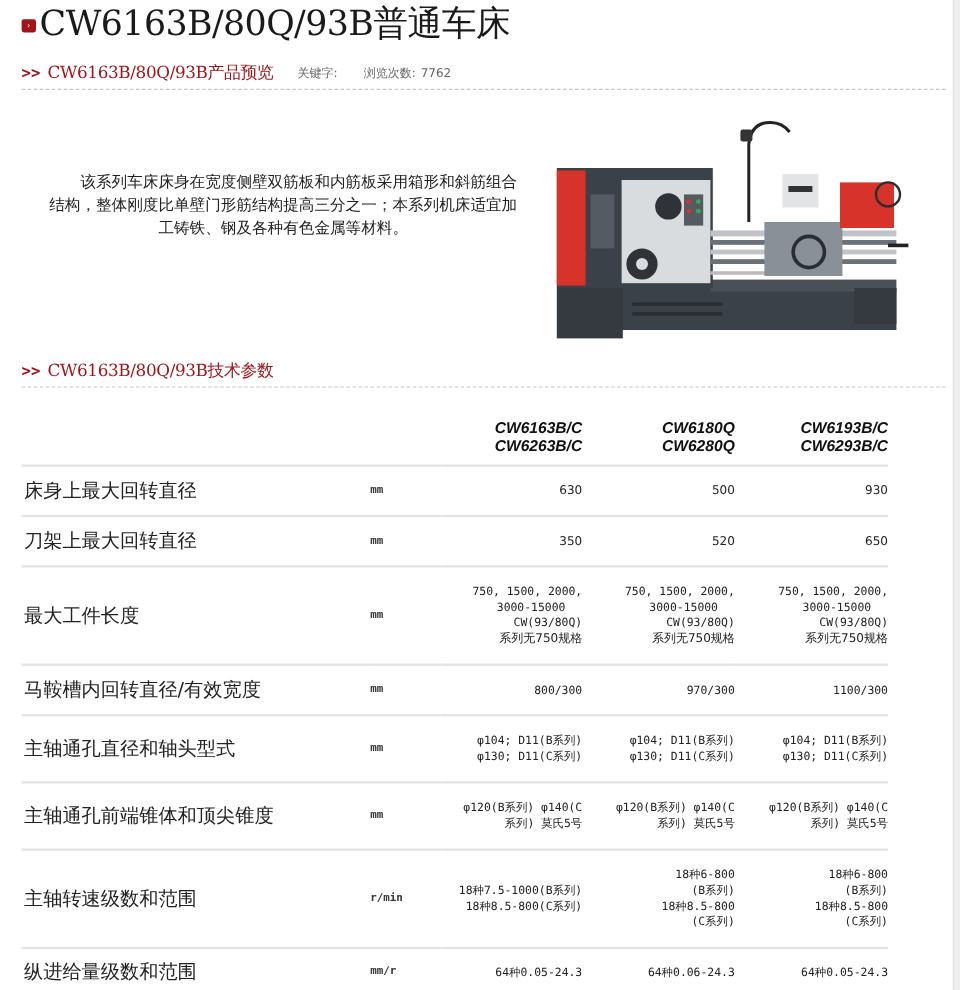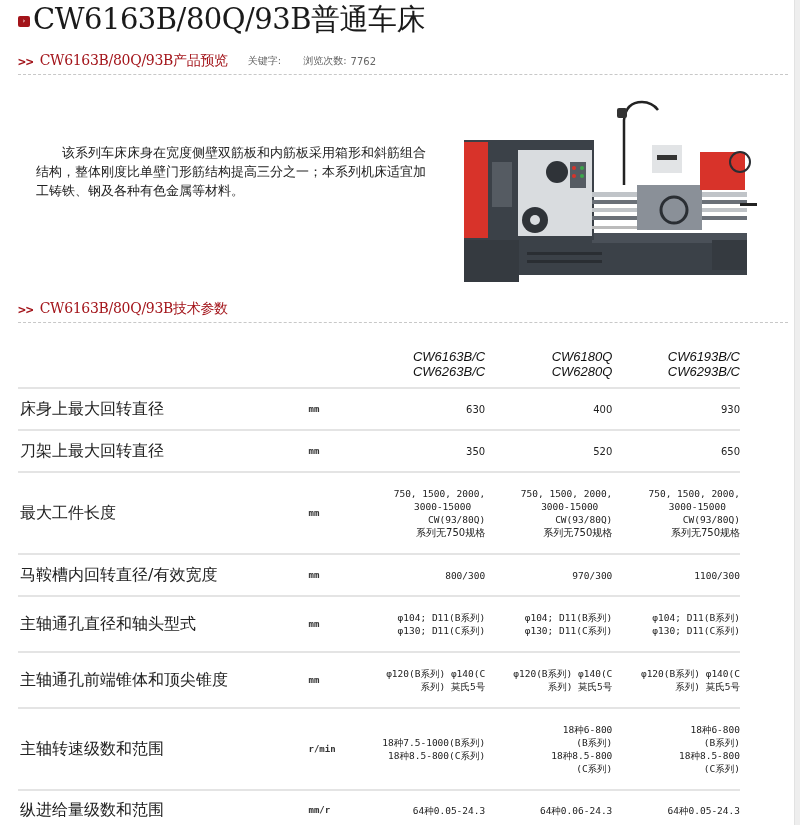--- a/index.html
+++ b/index.html
@@ -21,35 +21,35 @@
     position: absolute; left: 18px; width: 770px; height: 26px;
     border-bottom: 1px dashed #c8c8c8; display: flex; align-items: center;
   }
   .section-head .arrows { color: #a3141a; font-family: "DejaVu Sans Mono", monospace; font-size: 13px; font-weight: bold; margin-right: 6px; }
   .section-head .sec-title { color: #a3141a; font-family: "DejaVu Serif", serif; font-size: 14px; font-weight: normal; letter-spacing: -0.3px; }
   .section-head .meta { font-size: 10px; color: #666; margin-left: 20px; }
   .section-head .meta-val { font-size: 10px; color: #666; margin-left: 4px; }
 
   .intro {
     position: absolute; left: 36px; top: 130px; width: 400px;
-    font-size: 13px; line-height: 19px; color: #222; text-indent: 26px;
+    font-size: 13px; line-height: 19px; color: #222; text-indent: 26px; text-align: center;
   }
 
   .lathe { position: absolute; left: 452px; top: 90px; width: 305px; height: 200px; }
 
   table.spec {
     position: absolute; left: 18px; top: 340px; width: 722px; border-collapse: collapse;
     font-size: 10px;
   }
   table.spec td { border-bottom: 2px solid #e4e4e4; vertical-align: middle; padding: 0; }
   table.spec tr.head td { border-bottom: 2px solid #e4e4e4; }
   .c-name { width: 300px; font-size: 16px; color: #222; padding-left: 2px !important; }
   .c-unit { width: 60px; font-family: "DejaVu Sans Mono", monospace; font-size: 9px; color: #333; text-align: left; font-weight: bold; }
   .c-val { width: 120px; text-align: right; font-size: 10px; color: #222; line-height: 13px; padding-right: 0 !important; }
-  .model { font-family: "Liberation Sans", sans-serif; font-weight: normal; font-style: italic; font-size: 13px; line-height: 15px; color: #111; text-align: right; }
+  .model { font-family: "Liberation Sans", sans-serif; font-weight: bold; font-style: italic; font-size: 13px; line-height: 15px; color: #111; text-align: right; }
   .mono { font-family: "DejaVu Sans Mono", monospace; font-size: 9.5px; }
 </style>
 </head>
 <body>
 
 <div class="page">
 
   <div class="title-row">
     <span class="title-bullet">›</span>
     <span class="page-title">CW6163B/80Q/93B普通车床</span>
@@ -133,21 +133,21 @@
       </td>
     </tr>
 
     <tr style="height:42px;">
       <td class="c-name">床身上最大回转直径</td>
       <td class="c-unit">mm</td>
       <td class="c-val">
             <div>630</div>
           </td>
       <td class="c-val">
-            <div>400</div>
+            <div>500</div>
           </td>
       <td class="c-val">
             <div>930</div>
           </td>
     </tr>
 
     <tr style="height:42px;">
       <td class="c-name">刀架上最大回转直径</td>
       <td class="c-unit">mm</td>
       <td class="c-val">

